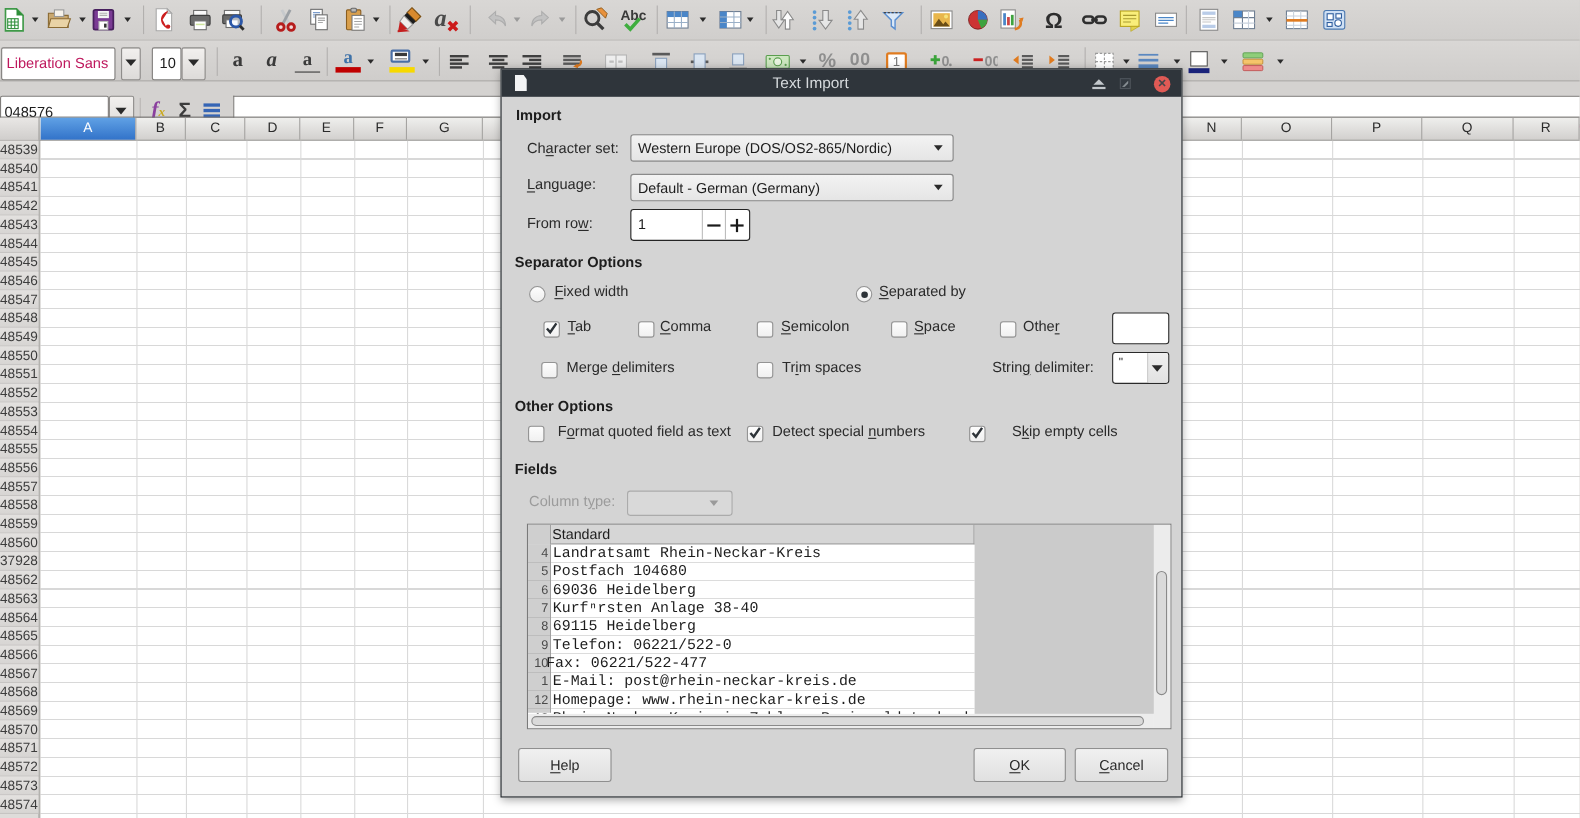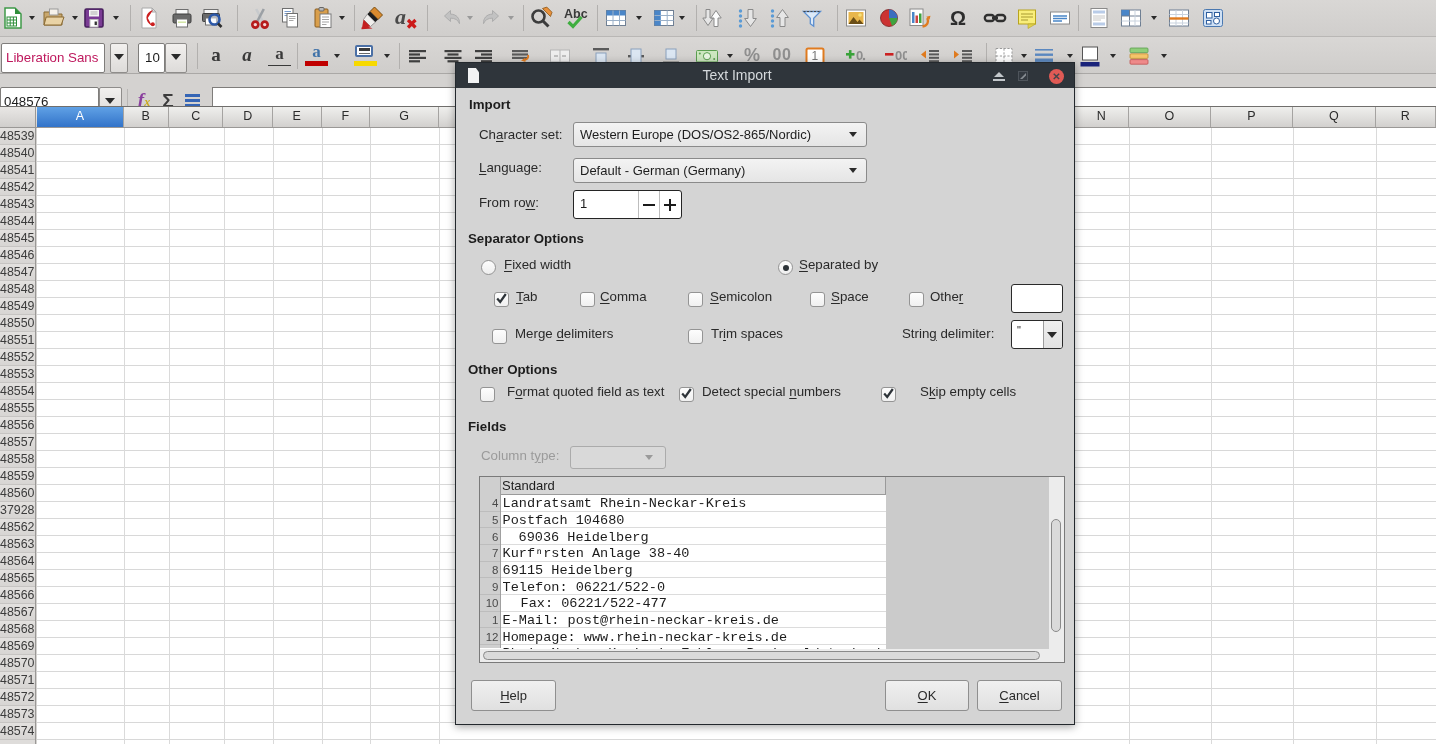--- a/index.html
+++ b/index.html
@@ -515,29 +515,29 @@
         <div class="abs" style="left:0;top:0;width:21.5px;height:18.4px;background:#cfcfcf;border-right:1px solid #a0a0a0;"></div>
         <div class="abs" style="left:0;top:18.4px;width:21.5px;height:153.1px;background:repeating-linear-gradient(to bottom,#cfcfcf 0,#cfcfcf 15.65px,#bdbdbd 15.65px,#bdbdbd 16.65px);border-right:1px solid #a0a0a0;"></div>
 <div class="abs" style="left:21.5px;top:0;width:385px;height:18.4px;background:#d6d6d6;border-right:1px solid #9a9a9a;border-bottom:1px solid #9a9a9a;font-size:13px;color:#1d1d1d;line-height:17px;padding-left:1px;">Standard</div>
 <div class="abs" style="left:21.5px;top:18.4px;width:385px;height:153.1px;background:repeating-linear-gradient(to bottom,#ffffff 0,#ffffff 15.65px,#dcdcdc 15.65px,#dcdcdc 16.65px);"></div>
 <div class="abs" style="left:406.5px;top:0;width:162.5px;height:171.5px;background:#cbcbcb;"></div>
 <div class="abs" style="left:0;top:18.4px;width:19px;height:16.65px;font-size:11.5px;color:#4a4a4a;text-align:right;line-height:16px;">4</div>
 <div class="mono abs" style="left:23px;top:19.4px;">Landratsamt Rhein-Neckar-Kreis</div>
 <div class="abs" style="left:0;top:35.0px;width:19px;height:16.65px;font-size:11.5px;color:#4a4a4a;text-align:right;line-height:16px;">5</div>
 <div class="mono abs" style="left:23px;top:36.0px;">Postfach 104680</div>
 <div class="abs" style="left:0;top:51.7px;width:19px;height:16.65px;font-size:11.5px;color:#4a4a4a;text-align:right;line-height:16px;">6</div>
-<div class="mono abs" style="left:23px;top:52.7px;margin-left:16px;">69036 Heidelberg</div>
+<div class="mono abs" style="left:23px;top:52.7px;">69036 Heidelberg</div>
 <div class="abs" style="left:0;top:68.3px;width:19px;height:16.65px;font-size:11.5px;color:#4a4a4a;text-align:right;line-height:16px;">7</div>
 <div class="mono abs" style="left:23px;top:69.3px;">Kurfⁿrsten Anlage 38-40</div>
 <div class="abs" style="left:0;top:85.0px;width:19px;height:16.65px;font-size:11.5px;color:#4a4a4a;text-align:right;line-height:16px;">8</div>
 <div class="mono abs" style="left:23px;top:86.0px;">69115 Heidelberg</div>
 <div class="abs" style="left:0;top:101.7px;width:19px;height:16.65px;font-size:11.5px;color:#4a4a4a;text-align:right;line-height:16px;">9</div>
 <div class="mono abs" style="left:23px;top:102.7px;">Telefon: 06221/522-0</div>
 <div class="abs" style="left:0;top:118.3px;width:19px;height:16.65px;font-size:11.5px;color:#4a4a4a;text-align:right;line-height:16px;">10</div>
-<div class="mono abs" style="left:41px;top:119.3px;text-align:right;">Fax: 06221/522-477</div>
+<div class="mono abs" style="left:17px;top:119.3px;text-align:right;">Fax: 06221/522-477</div>
 <div class="abs" style="left:0;top:134.9px;width:19px;height:16.65px;font-size:11.5px;color:#4a4a4a;text-align:right;line-height:16px;">1</div>
 <div class="mono abs" style="left:23px;top:135.9px;">E-Mail: post@rhein-neckar-kreis.de</div>
 <div class="abs" style="left:0;top:151.6px;width:19px;height:16.65px;font-size:11.5px;color:#4a4a4a;text-align:right;line-height:16px;">12</div>
 <div class="mono abs" style="left:23px;top:152.6px;">Homepage: www.rhein-neckar-kreis.de</div>
 <div class="abs" style="left:0;top:168.2px;width:19px;height:16.65px;font-size:11.5px;color:#4a4a4a;text-align:right;line-height:16px;">13</div>
 <div class="mono abs" style="left:23px;top:169.2px;">Rhein-Neckar-Kreis in Zahlen: Regionaldatenbank</div>
 <div class="abs" style="left:569px;top:0;width:15.5px;height:185px;background:#ececec;"></div>
 <div class="abs" style="left:571.5px;top:41.5px;width:9.5px;height:113px;background:#dadada;border:1px solid #8a8a8a;border-radius:6px;"></div>
 <div class="abs" style="left:0;top:171.5px;width:569px;height:13.5px;background:#ececec;"></div>
 <div class="abs" style="left:3px;top:173.5px;width:557px;height:9.5px;background:#dadada;border:1px solid #8a8a8a;border-radius:5px;"></div>

